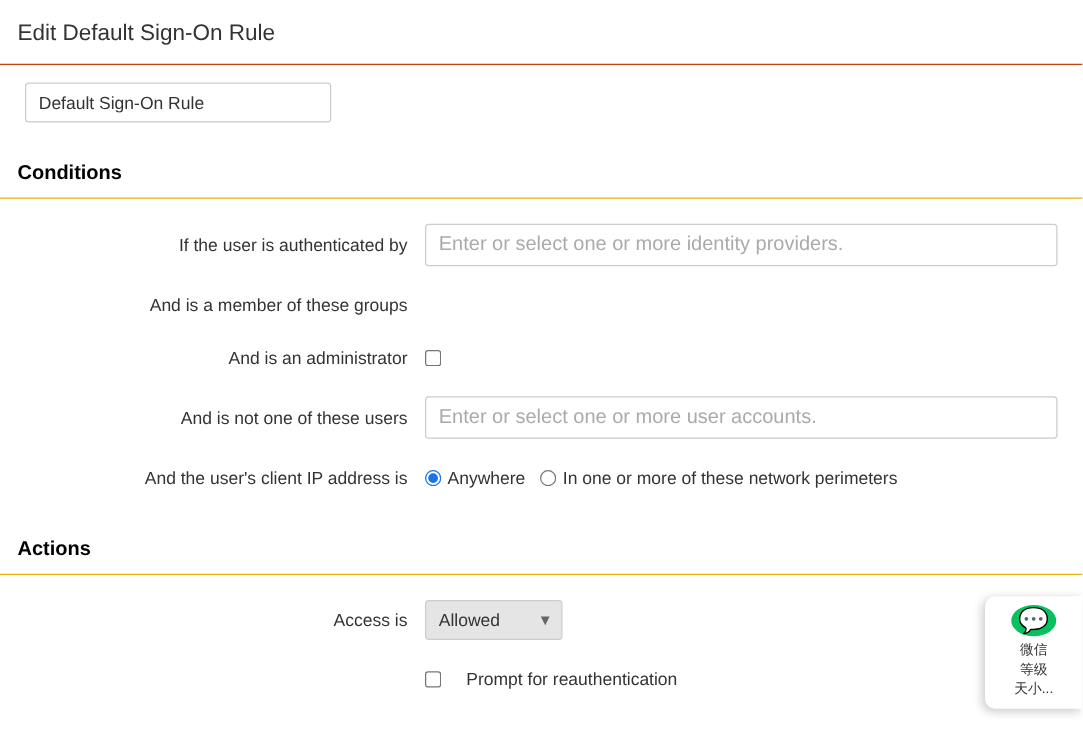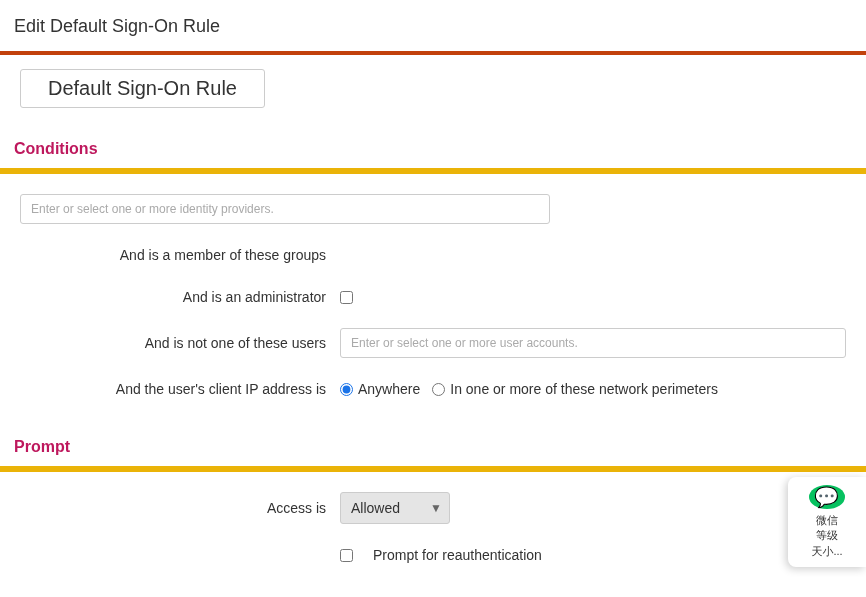--- a/index.html
+++ b/index.html
@@ -8,32 +8,32 @@
       font-size: 14px;
       color: #333;
       background: #fff;
       width: 866px;
       min-height: 597px;
       position: relative;
     }
 
     .page-header {
       padding: 16px 20px 14px 14px;
-      border-bottom: 4px solid #c2410c;
+      border-bottom: 1px solid #c2410c;
       font-size: 18px;
       font-weight: normal;
       color: #333;
     }
 
     .section-title {
       font-size: 16px;
       font-weight: bold;
-      color: #be185d;
+      color: #000000;
       padding: 18px 14px 10px 14px;
-      border-bottom: 6px solid #eab308;
+      border-bottom: 1px solid #eab308;
     }
 
     .form-body {
       padding: 10px 20px;
     }
 
     .form-row {
       display: flex;
       align-items: center;
       padding: 10px 0;
@@ -52,21 +52,21 @@
     .required-star {
       color: red;
       margin-right: 4px;
     }
 
     .placeholder-text {
       flex: 1;
       border: 1px solid #ccc;
       border-radius: 3px;
       padding: 7px 10px;
-      font-size: 12px;
+      font-size: 16px;
       color: #aaa;
       background: #fff;
       max-width: 530px;
     }
 
     .radio-group {
       display: flex;
       align-items: flex-start;
       gap: 12px;
       flex: 1;
@@ -120,25 +120,24 @@
       transform: translateY(-50%);
       pointer-events: none;
       color: #666;
       font-size: 12px;
     }
 
     .rule-name-input {
       border: 1px solid #ccc;
       border-radius: 3px;
       padding: 7px 10px;
-      font-size: 20px;
+      font-size: 14px;
       color: #333;
       background: #fff;
       width: 245px;
-      text-align: center;
     }
 
     .rule-name-row {
       display: flex;
       align-items: center;
       padding: 14px 20px;
     }
 
     .rule-name-label {
       text-align: right;
@@ -197,20 +196,23 @@
   <input type="text" class="rule-name-input" value="Default Sign-On Rule" style="">
 </div>
 
 <div class="section-title">
   <span>Conditions</span>
 </div>
 
 <div class="form-body">
 
   <div class="form-row">
+    <div class="form-label">
+      <span>If the user is authenticated by</span>
+    </div>
     <div class="placeholder-text">
       <span style="color:#aaa;">Enter or select one or more identity providers.</span>
     </div>
   </div>
 
   <div class="form-row">
     <div class="form-label">
       <span>And is a member of these groups</span>
     </div>
   </div>
@@ -245,21 +247,21 @@
       <label class="radio-option">
         <input type="radio" name="client_ip" value="network" style="">
         <span>In one or more of these network perimeters</span>
       </label>
     </div>
   </div>
 
 </div>
 
 <div class="section-title">
-  <span>Prompt</span>
+  <span>Actions</span>
 </div>
 
 <div class="form-body">
 
   <div class="form-row">
     <div class="form-label">
       <span>Access is</span>
     </div>
     <div class="select-wrapper">
       <select class="form-select">

